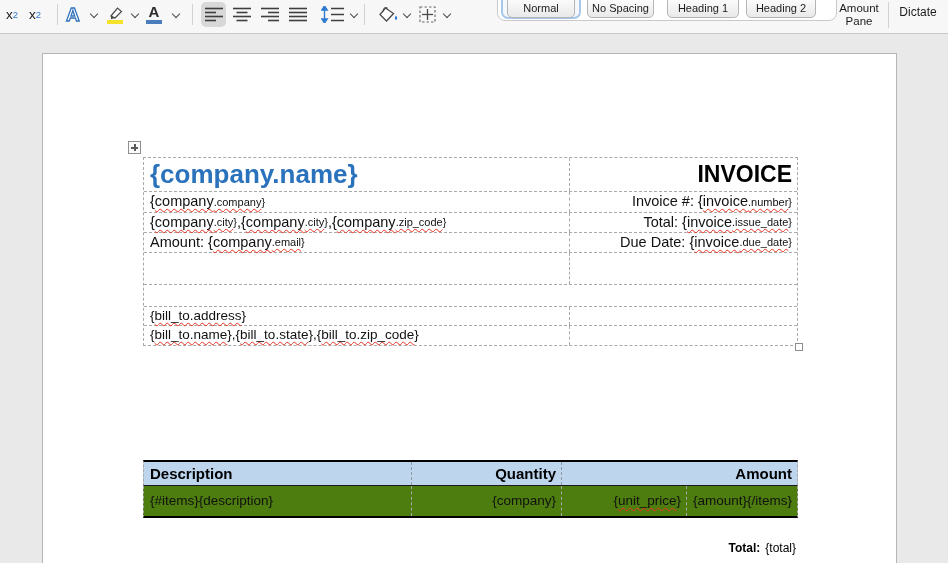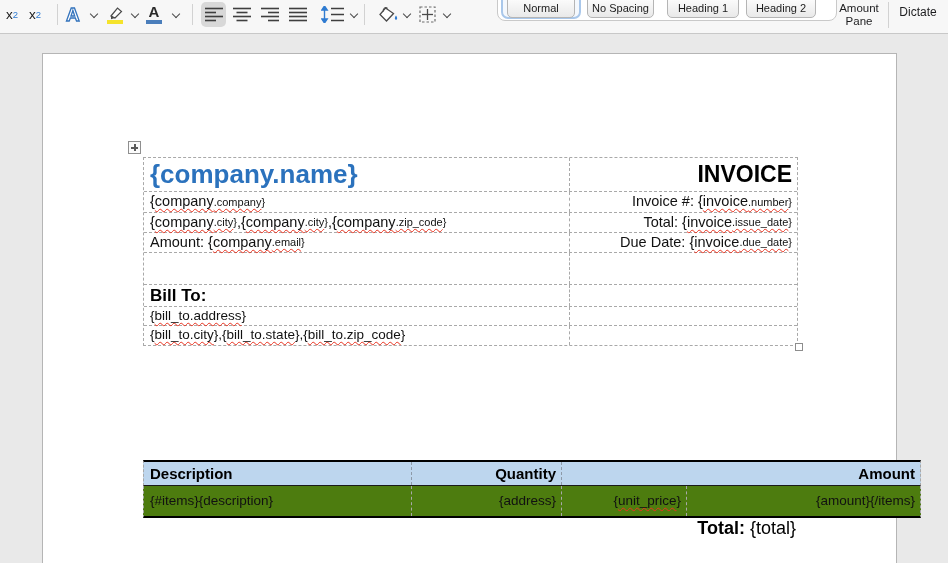--- a/index.html
+++ b/index.html
@@ -65,36 +65,36 @@
   .title{font-size:26px;font-weight:700;color:var(--accent-blue);letter-spacing:0px;}
   .inv{font-size:23px;font-weight:800;color:#000;}
   .seg-line{font-size:14.5px;color:#111;line-height:1.1;white-space:nowrap;}
   .seg-line .sm{font-size:11px;}
   .sq{text-decoration:underline;text-decoration-style:wavy;text-decoration-color:var(--squiggle);
       text-decoration-thickness:1px;text-underline-offset:2px;text-decoration-skip-ink:none;}
   .billto{font-size:17px;font-weight:800;color:#000;}
   .bill .seg-line, .bill{font-size:13.5px;}
 
   
-  #t2{position:absolute;left:100px;top:406px;width:778px;}
+  #t2{position:absolute;left:100px;top:406px;width:655px;}
   .t2head{display:flex;height:26px;background:var(--header-fill);border-top:2px solid #000;
           border-bottom:1px solid #1a1a1a;border-left:1px dashed var(--grid);
           border-right:1px dashed var(--grid);box-sizing:border-box;}
   .t2row{display:flex;height:32px;background:#4d7c0f;border-bottom:2.5px solid #000;
          border-left:1px dashed var(--grid);border-right:1px dashed var(--grid);box-sizing:border-box;}
   .c1{width:268px;} .c2{width:150px;text-align:right;} .c3{width:125px;} .c4{flex:1;}
   .hcell{display:flex;align-items:center;font-weight:700;font-size:15px;color:#000;
          box-sizing:border-box;border-right:1px dashed #8d9aa8;}
   .dcell{display:flex;align-items:center;font-size:13.5px;color:#111;
          box-sizing:border-box;border-right:1px dashed var(--grid);}
   .hcell:last-child,.dcell:last-child{border-right:none;}
   .cl{justify-content:flex-start;padding-left:6px;}
   .cr{justify-content:flex-end;padding-right:5px;}
 
-  #total{position:absolute;top:464px;right:100px;font-size:18px;color:#000;white-space:nowrap;}
+  #total{position:absolute;top:487px;right:100px;font-size:12px;color:#000;white-space:nowrap;}
   #total .lbl{font-weight:800;margin-right:5px;}
 </style>
 </head>
 <body>
 
 <div id="toolbar">
   <button class="tico" style="left:6px">
     <span class="xbase">x</span>
       <span class="xsub">2</span>
   </button>
@@ -279,35 +279,34 @@
             <span class="sq">invoice</span>
             <span class="sm sq">.due_date</span>
             <span class="sm">}</span>
           </div>
       </div>
       <div class="t1row h32">
         <div class="t1l"></div>
         <div class="t1r"></div>
       </div>
       <div class="t1row h22">
-        <div class="t1l billto">Bill To:</div>
         <div class="t1r"></div>
       </div>
       <div class="t1row h19">
         <div class="t1l seg-line bill">
             <span>{</span>
             <span class="sq">bill_to.address</span>
             <span>}</span>
           </div>
         <div class="t1r"></div>
       </div>
       <div class="t1row h19">
         <div class="t1l seg-line bill">
             <span>{</span>
-            <span class="sq">bill_to.city</span>
+            <span class="sq">bill_to.name</span>
             <span>}</span>
             <span>, </span>
             <span>{</span>
             <span class="sq">bill_to.state</span>
             <span>}</span>
             <span>, </span>
             <span>{</span>
             <span class="sq">bill_to.zip_code</span>
             <span>}</span>
           </div>
@@ -321,21 +320,21 @@
       <div class="t2head">
         <div class="hcell c1 cl">Description</div>
         <div class="hcell c2 cr">Quantity</div>
         <div class="hcell c4 cr">Amount</div>
       </div>
       <div class="t2row">
         <div class="dcell c1 cl seg-line">
             <span>{#items}{description}</span>
           </div>
         <div class="dcell c2 cr seg-line">
-            <span>{address}</span>
+            <span>{company}</span>
           </div>
         <div class="dcell c3 cr seg-line">
             <span>{</span>
             <span class="sq">unit_price</span>
             <span>}</span>
           </div>
         <div class="dcell c4 cr seg-line">
             <span>{amount}{/items}</span>
           </div>
       </div>

